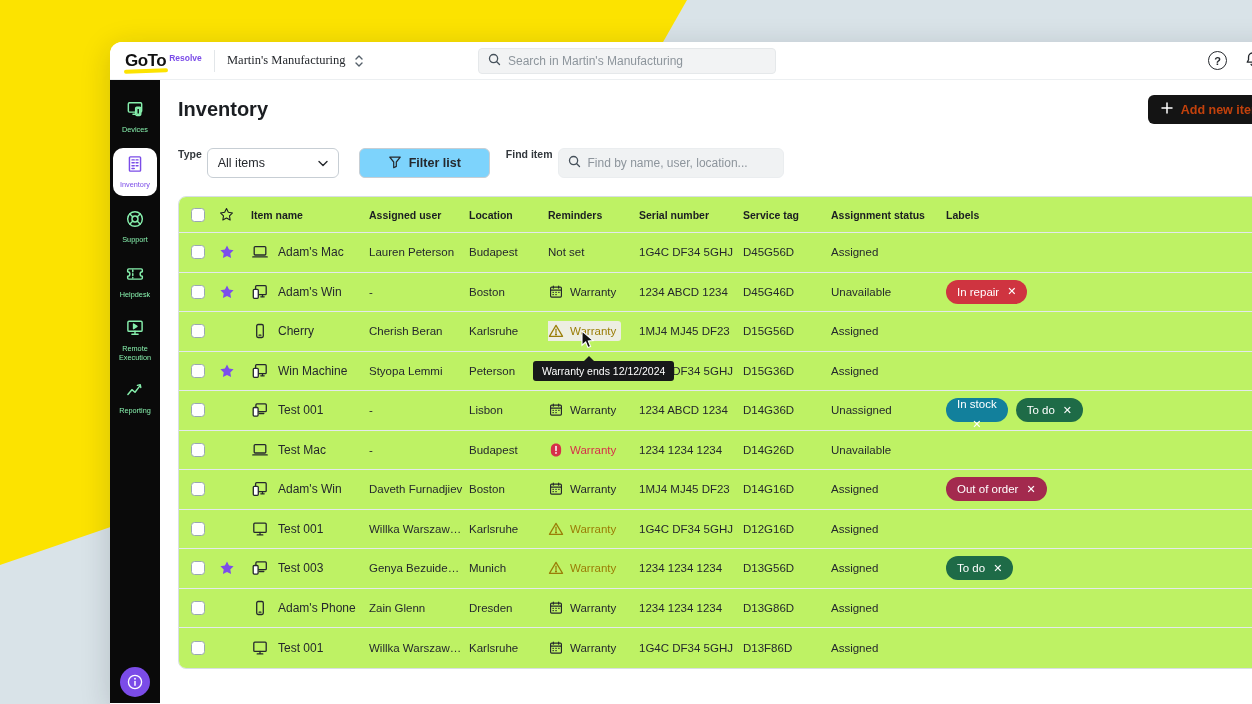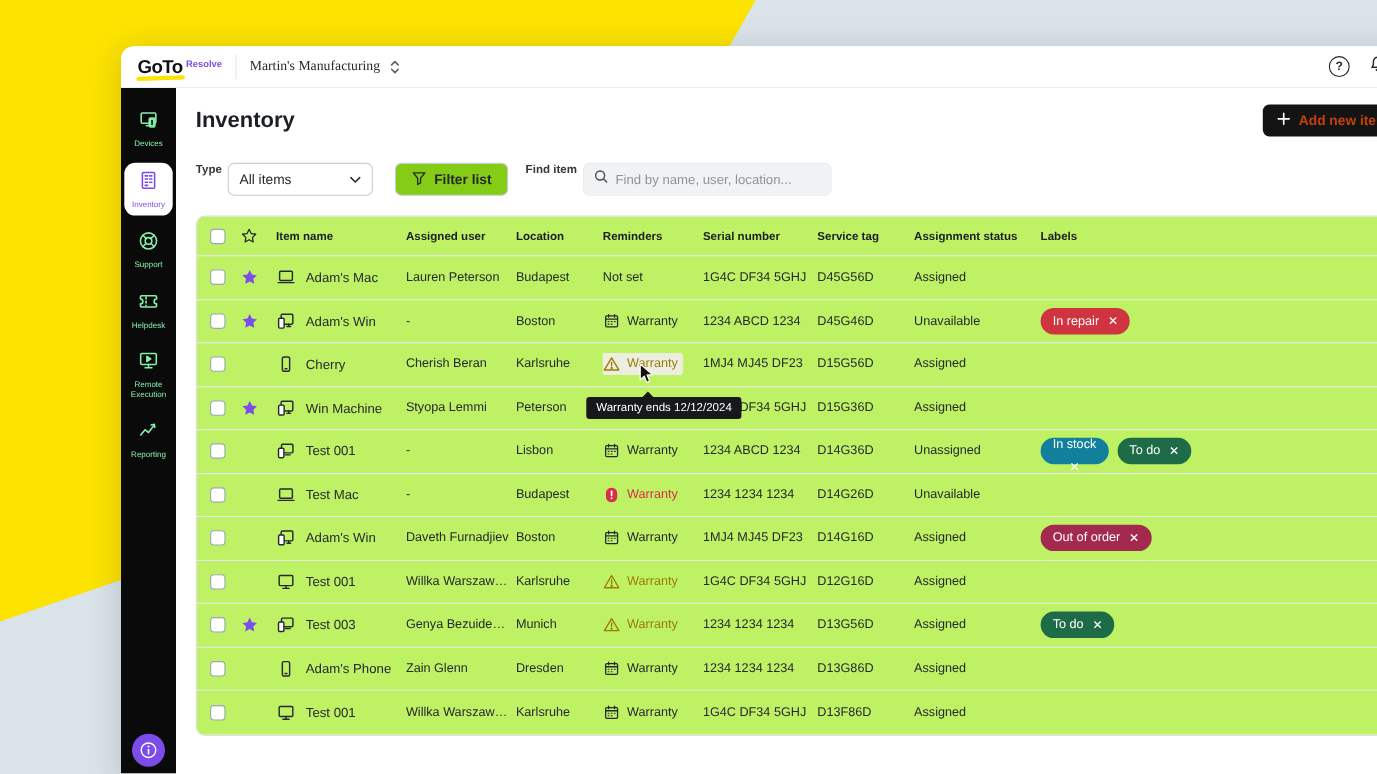--- a/index.html
+++ b/index.html
@@ -52,22 +52,22 @@
   .add-btn { display:flex; align-items:center; background:#141414; color:#c2410c; border-radius:6px; height:29px; overflow:hidden; cursor:pointer; }
   .add-main { display:flex; align-items:center; gap:8px; padding:0 13px; font-size:12.5px; font-weight:700; }
   .add-sep { width:1px; height:29px; background:rgba(255,255,255,.35); }
   .add-caret { width:27px; display:flex; align-items:center; justify-content:center; }
 
   .filters { margin-top:24px; display:flex; gap:20px; align-items:flex-end; }
   .fgroup { display:flex; flex-direction:row; gap:5px;justify-content:space-between; }
   .flabel { font-size:10.5px; font-weight:700; color:#33383D; }
   .select { width:132px; height:30px; border:1px solid #C7CED4; border-radius:6px; display:flex; align-items:center;
     justify-content:space-between; padding:0 10px; font-size:12.5px; color:#25282D; background:#fff; cursor:pointer; }
-  .filter-btn { height:30px; border:1px solid #C7CED4; border-radius:6px; background:#84cc16; display:flex; align-items:center;
-    gap:7px; padding:0 14px; font-size:12.5px; font-weight:700; color:#25282D; cursor:pointer; }
+  .filter-btn { height:30px; border:1px solid #C7CED4; border-radius:6px; background:#7dd3fc; display:flex; align-items:center;
+    gap:7px; padding:0 28px; font-size:12.5px; font-weight:700; color:#25282D; cursor:pointer; }
   .find-group { margin-left:-4px; }
   .find-input { width:226px; height:30px; background:#F0F2F3; border:1px solid #EAEDEF; border-radius:6px;
     display:flex; align-items:center; gap:7px; padding:0 9px; }
   .find-input .ph { font-size:12px; color:#8D959C; }
 
   
   .table { margin-top:18px; border:1px solid #D8DFE4; border-radius:8px; overflow:hidden; background:#fff; }
   .tr { display:grid; grid-template-columns:38px 34px 118px 100px 79px 91px 104px 88px 115px 1fr 25px;
     align-items:center; border-bottom:1px solid #E4E9EC; min-height:39.5px; background:#bef264; }
   .tr:last-child { border-bottom:none; }
@@ -113,20 +113,29 @@
     </div>
     <div class="top-divider"></div>
     <div class="company">
       <span>Martin's Manufacturing</span>
       <span class="sortchev">
         <svg width="10" height="14" viewBox="0 0 10 14">
             <path d="M2 5l3-3 3 3M2 9l3 3 3-3" fill="none" stroke="#55606a" stroke-width="1.4" stroke-linecap="round" stroke-linejoin="round"></path>
           </svg>
       </span>
     </div>
+    <div class="top-search">
+      <span>
+        <svg width="13" height="13" viewBox="0 0 14 14">
+            <circle cx="6" cy="6" r="4.4" fill="none" stroke="#45505a" stroke-width="1.4"></circle>
+            <path d="M9.4 9.4l3 3" stroke="#45505a" stroke-width="1.4" stroke-linecap="round"></path>
+          </svg>
+      </span>
+      <span class="ph">Search in Martin's Manufacturing</span>
+    </div>
     <div class="top-right">
       <div class="help-btn">?</div>
       <div>
         <svg width="17" height="18" viewBox="0 0 18 18">
             <path d="M9 2.6a4.2 4.2 0 00-4.2 4.2v3L3.4 12.4h11.2L13.2 9.8v-3A4.2 4.2 0 009 2.6z" fill="none" stroke="#25282D" stroke-width="1.4" stroke-linejoin="round"></path>
             <path d="M7.5 14.6a1.6 1.6 0 003 0" fill="none" stroke="#25282D" stroke-width="1.4" stroke-linecap="round"></path>
           </svg>
       </div>
       <div class="avatar">
         <svg width="26" height="26" viewBox="0 0 26 26">

